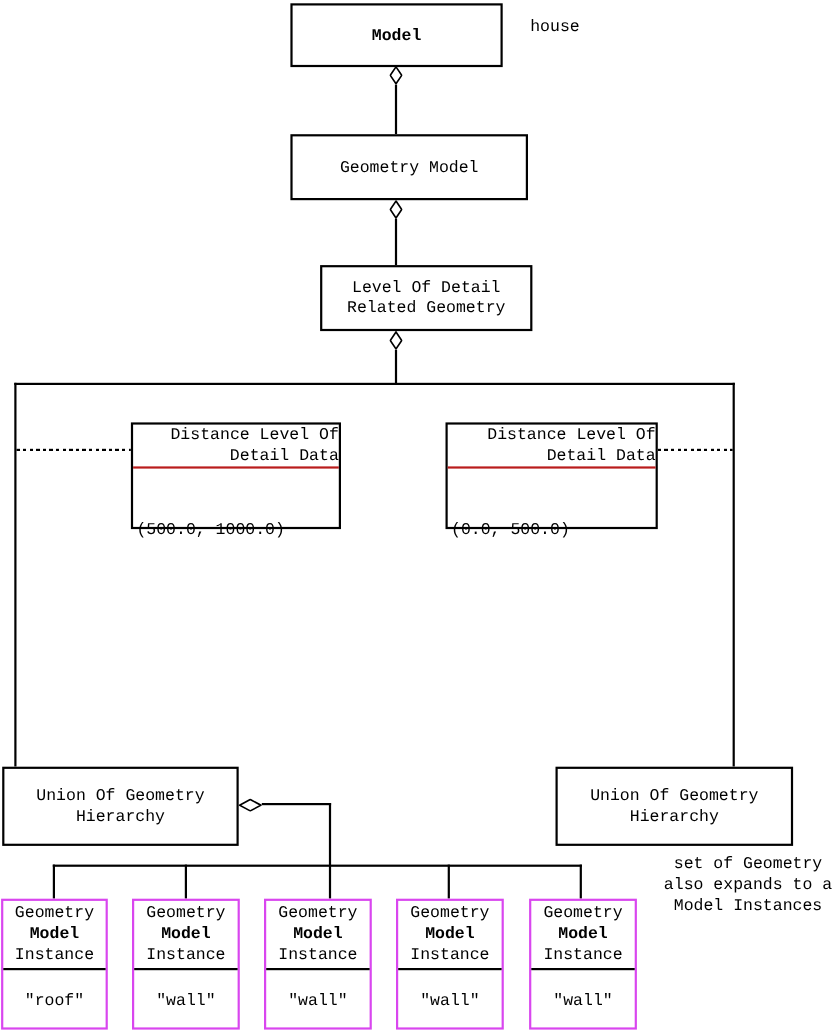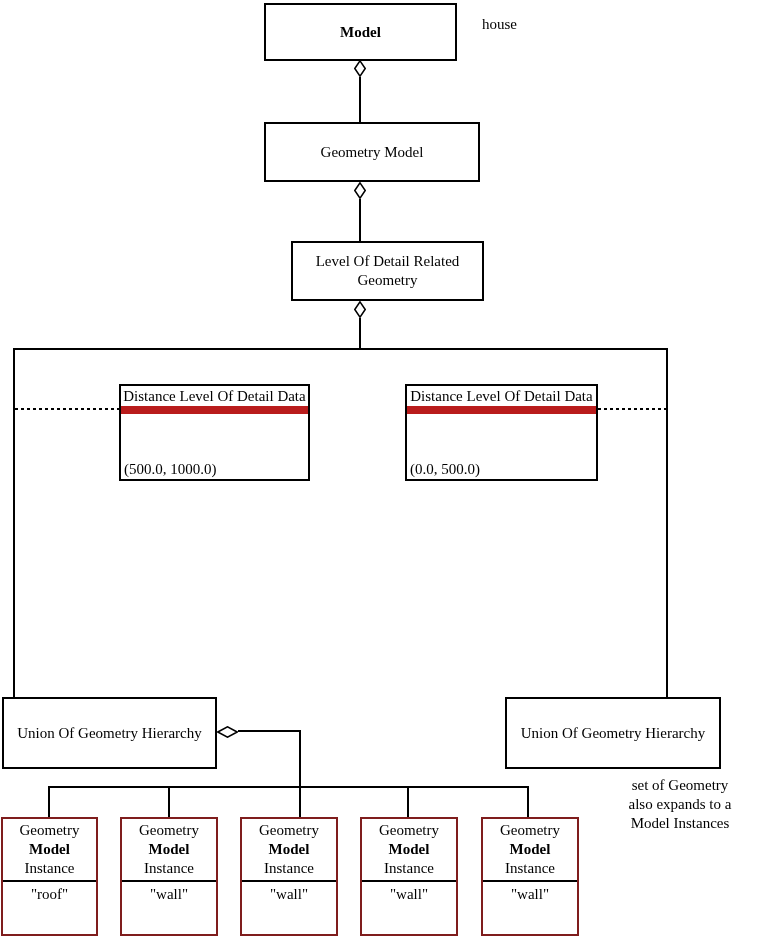--- a/index.html
+++ b/index.html
@@ -2,21 +2,21 @@
 <html><head>
 <meta charset="utf-8">
 <style>
   * { margin: 0; padding: 0; box-sizing: border-box; }
   html, body { background: #ffffff; }
   #canvas {
     position: relative;
     width: 764px;
     height: 939px;
     background: #ffffff;
-    font-family: Liberation Serif, serif;
+    font-family: Liberation Mono, monospace;
     font-size: 15px;
     line-height: 19px;
     color: #000000;
     overflow: hidden;
   }
   .box {
     position: absolute;
     border: 2px solid #000;
     background: #fff;
     display: flex;
@@ -40,41 +40,42 @@
     position: absolute;
     border: 2px solid #000;
     background: #fff;
     display: flex;
     flex-direction: column;
   }
   .dlod-left  { left: 119px; top: 384px; width: 191px; height: 97px; }
   .dlod-right { left: 405px; top: 384px; width: 193px; height: 97px; }
   .cbox .chead {
     height: 52px;
-    border-bottom: 8px solid #b91c1c;
+    border-bottom: 2px solid #b91c1c;
     display: flex;
     align-items: center;
     justify-content: center;
-    text-align: left;
+    text-align: right;
   }
   .cbox .cbody {
     flex: 1;
     text-align: left;
     padding: 2px 0 0 3px;
     margin-top: 44px;
   }
 
   .inst-box {
     position: absolute;
     top: 817px;
     height: 119px;
-    border: 2px solid #7f1d1d;
+    border: 2px solid #d946ef;
     background: #fff;
     display: flex;
     flex-direction: column;
+    gap: 16px;
   }
   .inst-1 { left: 1px;   width: 97px; }
   .inst-2 { left: 120px; width: 98px; }
   .inst-3 { left: 240px; width: 98px; }
   .inst-4 { left: 360px; width: 98px; }
   .inst-5 { left: 481px; width: 98px; }
   .inst-box .ihead {
     height: 63px;
     border-bottom: 2px solid #000;
     display: flex;

